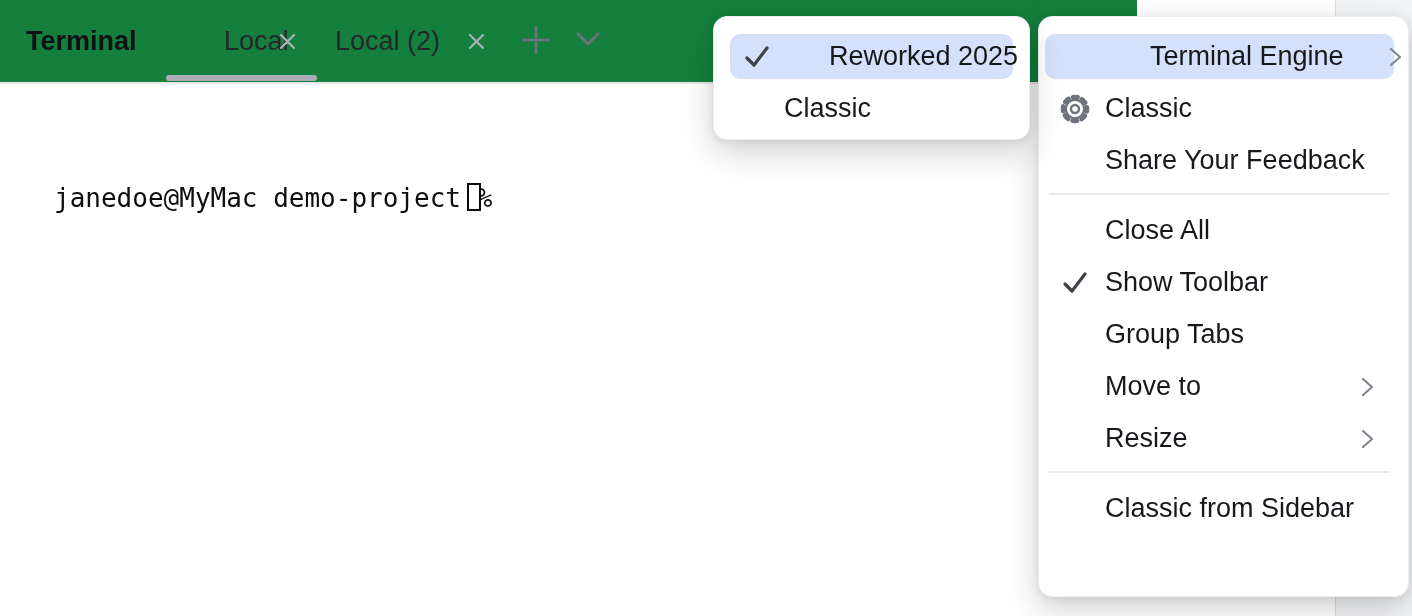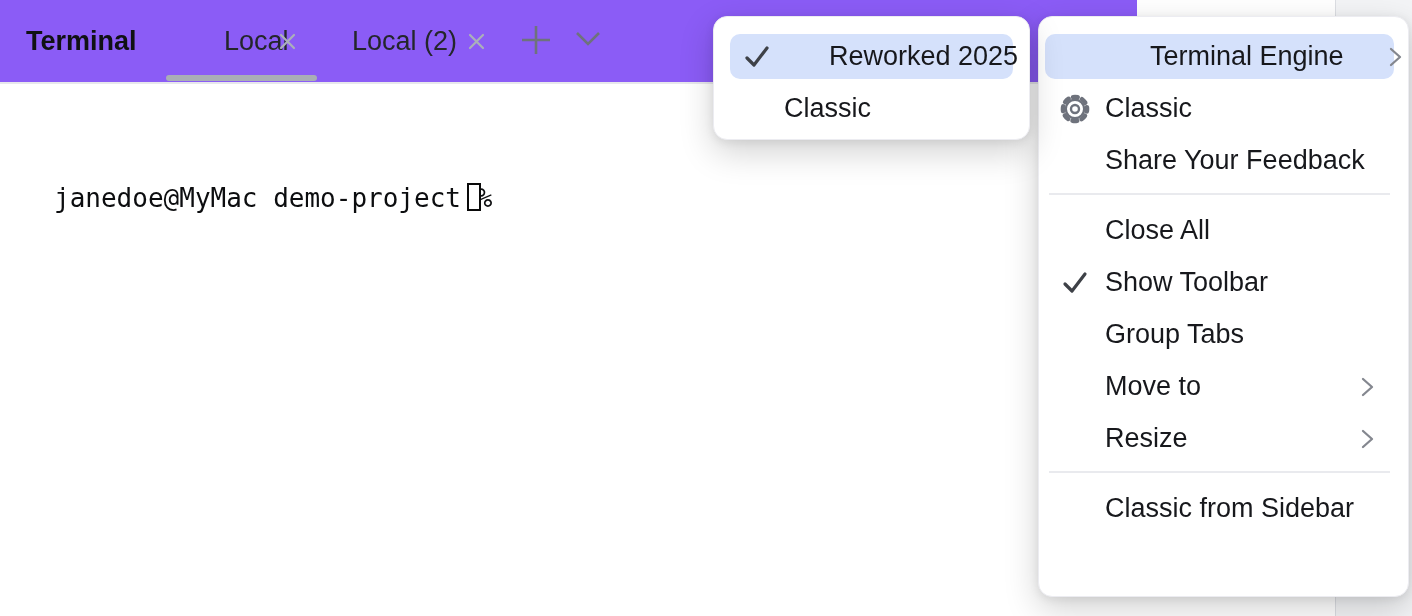--- a/index.html
+++ b/index.html
@@ -10,35 +10,35 @@
     overflow: hidden;
     background: #ffffff;
     font-family: "Liberation Sans", sans-serif;
     -webkit-font-smoothing: antialiased;
   }
 
   
   .toolbar {
     position: absolute; left: 0; top: 0;
     width: 1137px; height: 84px;
-    background: #8b5cf6;
+    background: #15803d;
     border-bottom: 2px solid #e7e8ec;
   }
   .tool-title {
     position: absolute; left: 26px; top: 0; height: 82px;
     display: flex; align-items: center;
     font-size: 27px; font-weight: bold; color: #101114;
   }
   .tab-label {
     position: absolute; top: 0; height: 82px;
     display: flex; align-items: center;
     font-size: 27px; color: #24262b;
   }
   .tab-label.t1 { left: 190px; margin-left: 34px; }
-  .tab-label.t2 { left: 352px; }
+  .tab-label.t2 { left: 335px; }
   .tab-close { position: absolute; top: 31px; width: 21px; height: 21px; cursor: default; }
   .tab-close.c1 { left: 277px; }
   .tab-close.c2 { left: 466px; }
   .active-underline {
     position: absolute; left: 166px; top: 75px;
     width: 151px; height: 6px; border-radius: 3px;
     background: #a9aeb6;
   }
   .bar-btn { position: absolute; }
   .btn-plus { left: 520px; top: 24px; width: 32px; height: 32px; }

